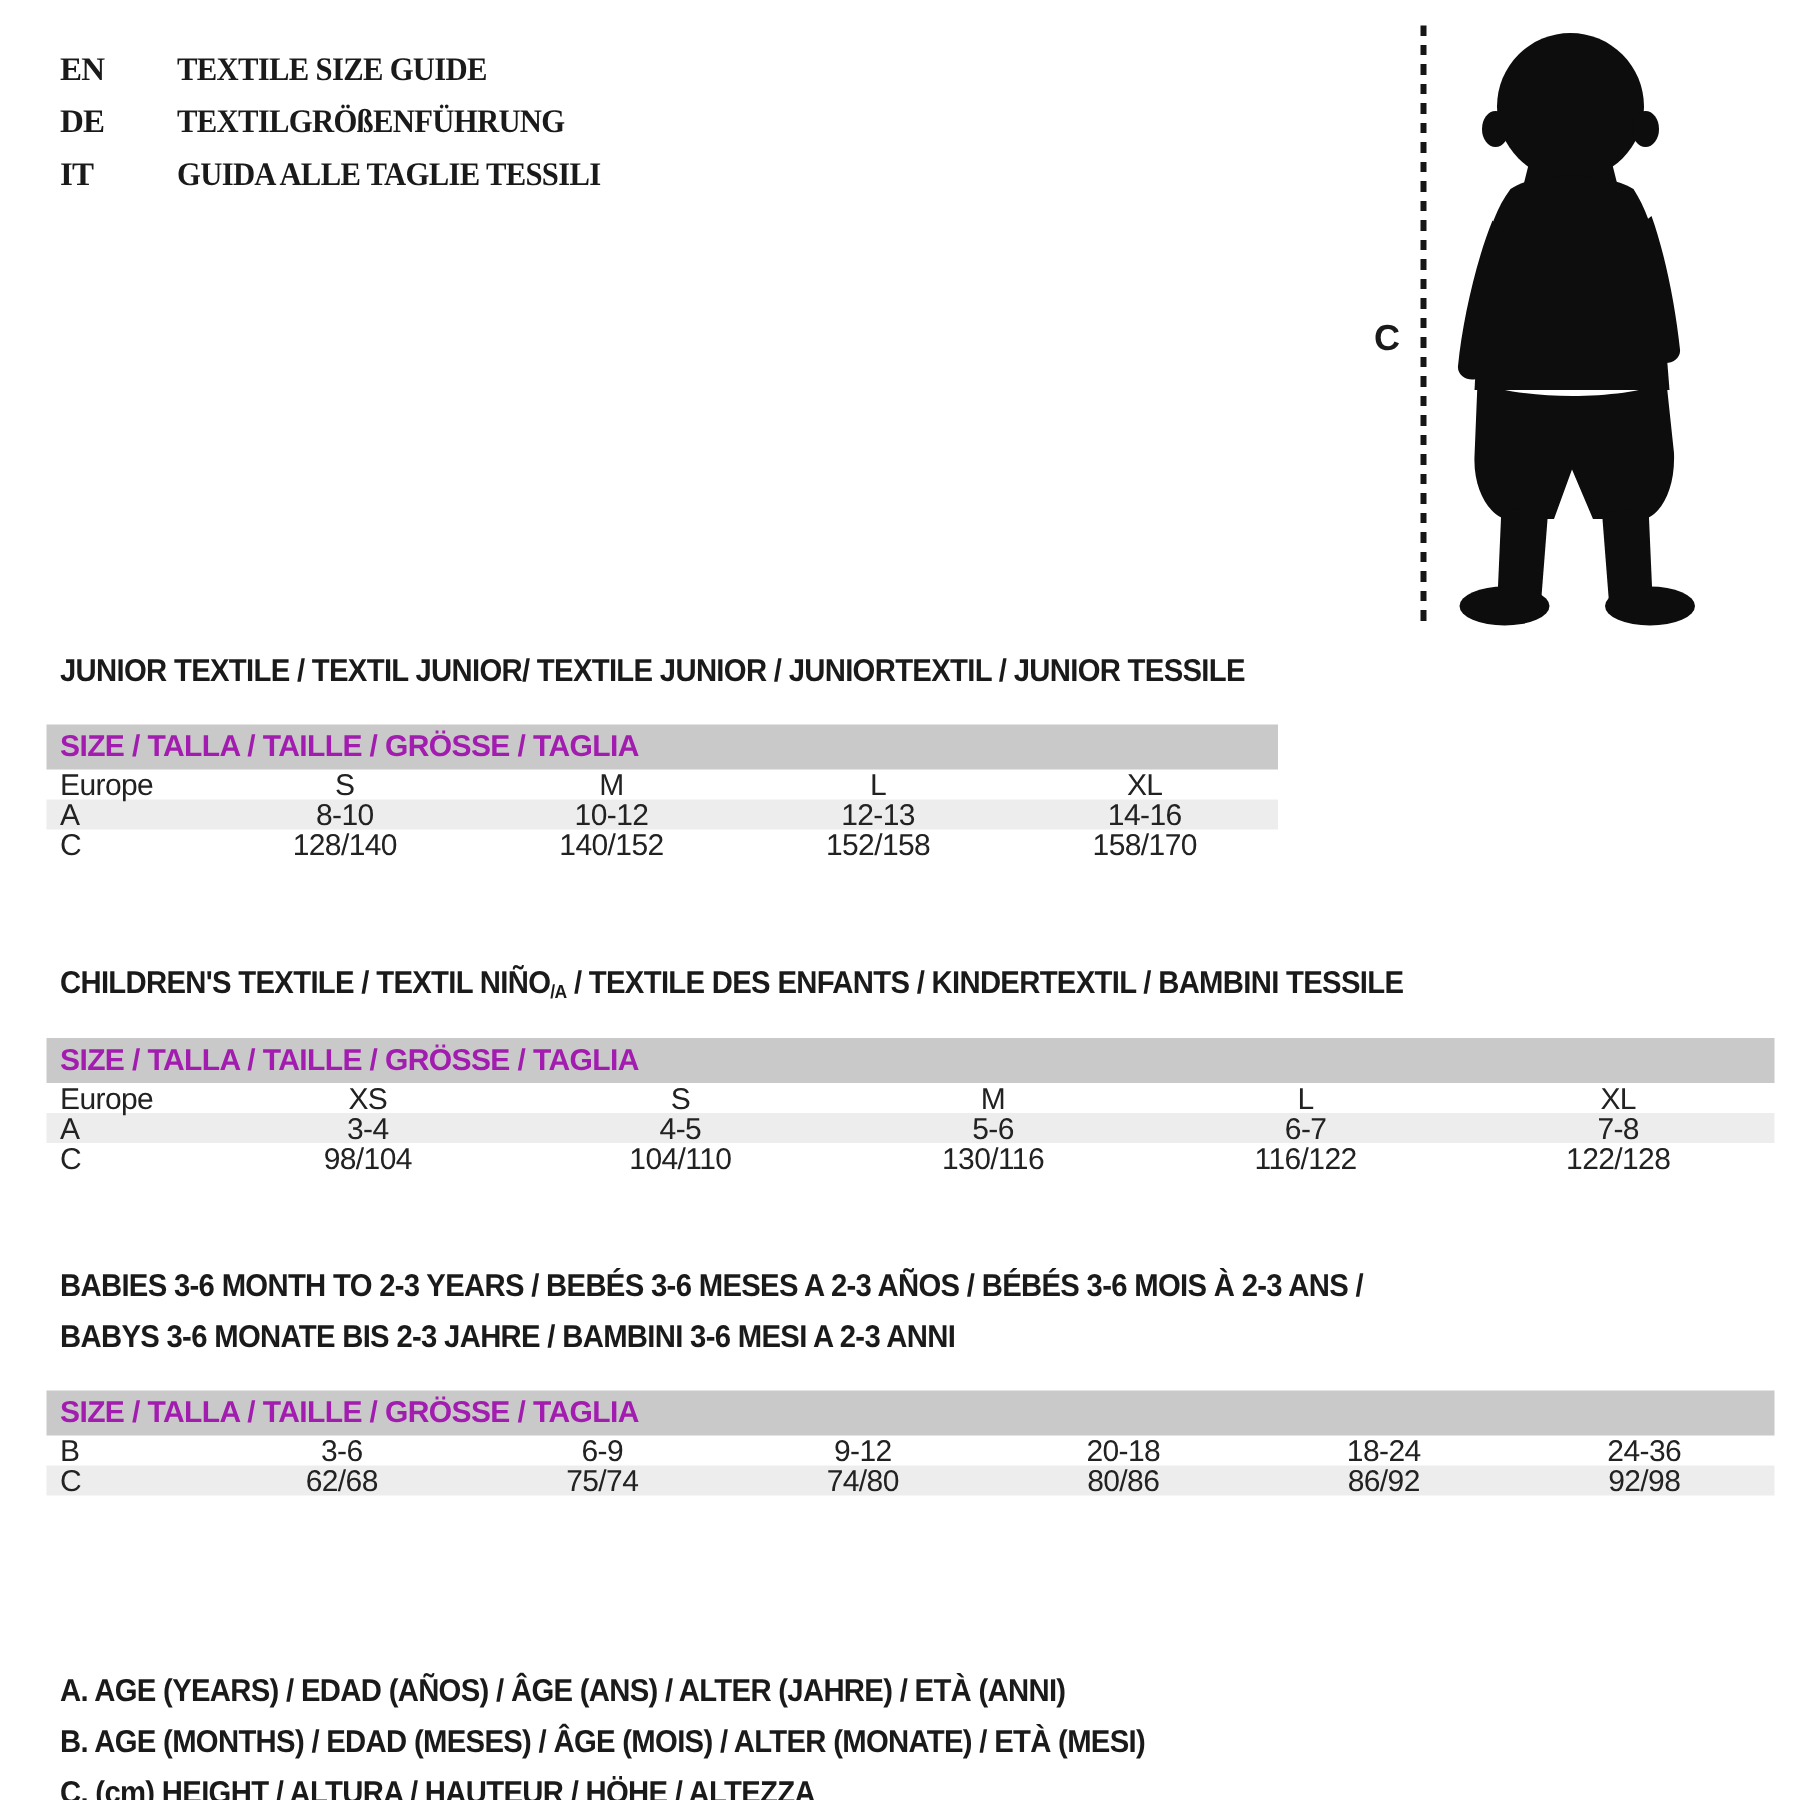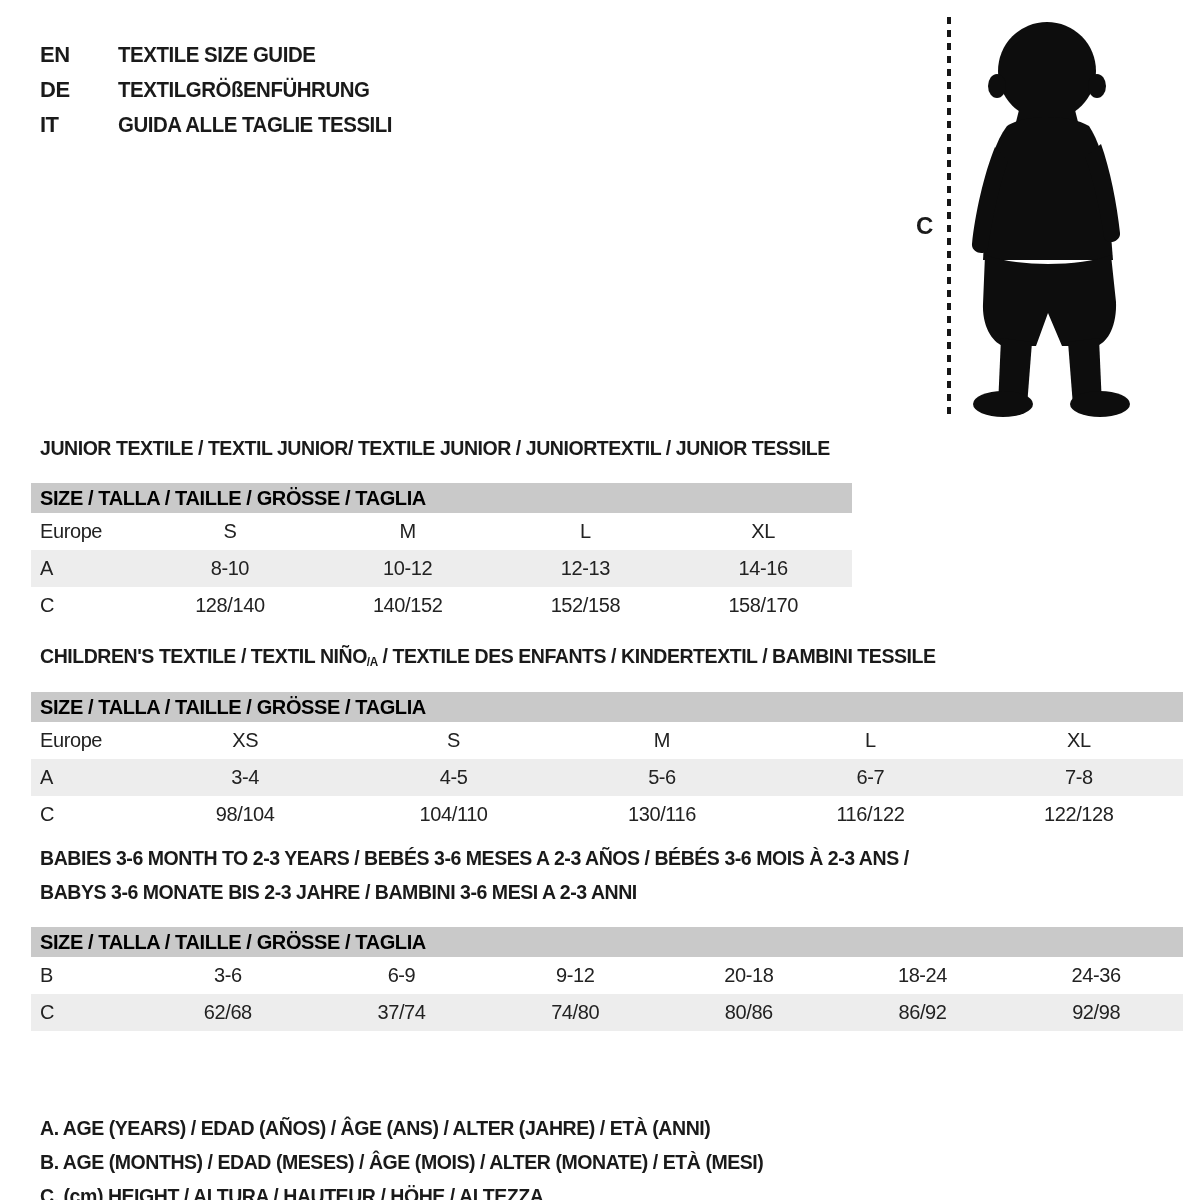--- a/index.html
+++ b/index.html
@@ -7,21 +7,21 @@
     position: relative;
     width: 1200px;
     height: 1200px;
     background: #ffffff;
     font-family: "Liberation Sans", "DejaVu Sans", sans-serif;
     color: #1a1a1a;
     overflow: hidden;
   }
   
   .lang-block { position: absolute; left: 40px; top: 33px; }
-  .lang-row { display: flex; height: 35px; align-items: flex-end; }
+  .lang-row { display: flex; height: 35px; align-items: flex-start; font-family: Liberation Serif, serif; }
   .lang-code {
     width: 78px; font-weight: 700; font-size: 22px;
     letter-spacing: -0.5px;
   }
   .lang-label {
     font-weight: 700; font-size: 22px; letter-spacing: -0.5px;
     transform: scaleX(0.93); transform-origin: 0 50%; white-space: nowrap;
   }
   
   .measure-line {
@@ -35,25 +35,25 @@
   
   .sec-title {
     position: absolute; left: 40px; font-weight: 700; font-size: 21px;
     letter-spacing: -0.5px; white-space: nowrap;
     transform: scaleX(0.93); transform-origin: 0 50%;
   }
   .sec-title sub { font-size: 0.6em; vertical-align: -0.25em; font-weight: 700; }
   
   .size-table { position: absolute; left: 31px; }
   .thead {
-    height: 30px; line-height: 30px; background: #c9c9c9; color: #000000;
+    height: 30px; line-height: 30px; background: #c9c9c9; color: #a21caf;
     font-weight: 700; font-size: 20px; letter-spacing: -0.4px; padding-left: 9px;
     box-sizing: border-box;
   }
-  .trow { display: grid; height: 37px; align-items: center; font-size: 20px; letter-spacing: -0.4px; }
+  .trow { display: grid; height: 20px; align-items: center; font-size: 20px; letter-spacing: -0.4px; }
   .trow.alt { background: #ededed; }
   .t-4 .trow { grid-template-columns: 110px repeat(4, 1fr); }
   .t-5 .trow { grid-template-columns: 110px repeat(5, 1fr); }
   .t-6 .trow { grid-template-columns: 110px repeat(6, 1fr); }
   .cell { text-align: center; color: #222; }
   .cell.lbl { text-align: left; padding-left: 9px; }
   
   .legend { position: absolute; left: 40px; top: 1070px; margin-top: 41px; }
   .legend-line {
     height: 34px; line-height: 34px; font-weight: 700; font-size: 21px;
@@ -164,21 +164,21 @@
       <span class="cell">3-6</span>
       <span class="cell">6-9</span>
       <span class="cell">9-12</span>
       <span class="cell">20-18</span>
       <span class="cell">18-24</span>
       <span class="cell">24-36</span>
     </div>
     <div class="trow alt">
       <span class="cell lbl">C</span>
       <span class="cell">62/68</span>
-      <span class="cell">37/74</span>
+      <span class="cell">75/74</span>
       <span class="cell">74/80</span>
       <span class="cell">80/86</span>
       <span class="cell">86/92</span>
       <span class="cell">92/98</span>
     </div>
   </div>
 
   <div class="legend">
     <div class="legend-line">A. AGE (YEARS) / EDAD (AÑOS) / ÂGE (ANS) / ALTER (JAHRE) / ETÀ (ANNI)</div>
     <div class="legend-line">B. AGE (MONTHS) / EDAD (MESES) / ÂGE (MOIS) / ALTER (MONATE) / ETÀ (MESI)</div>

